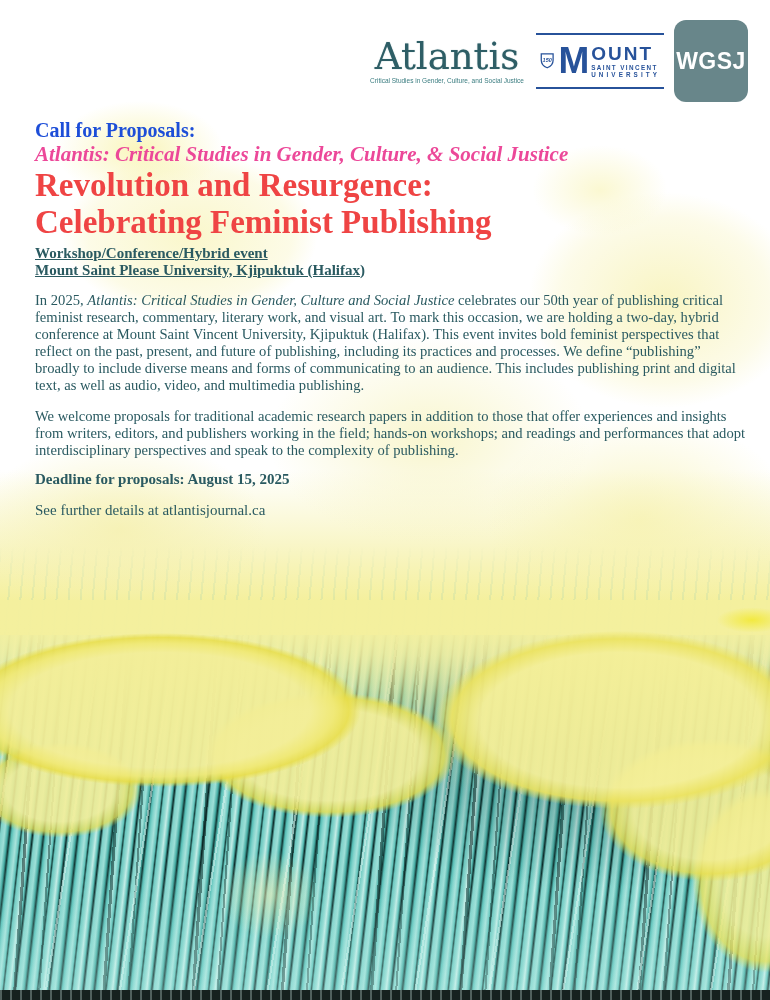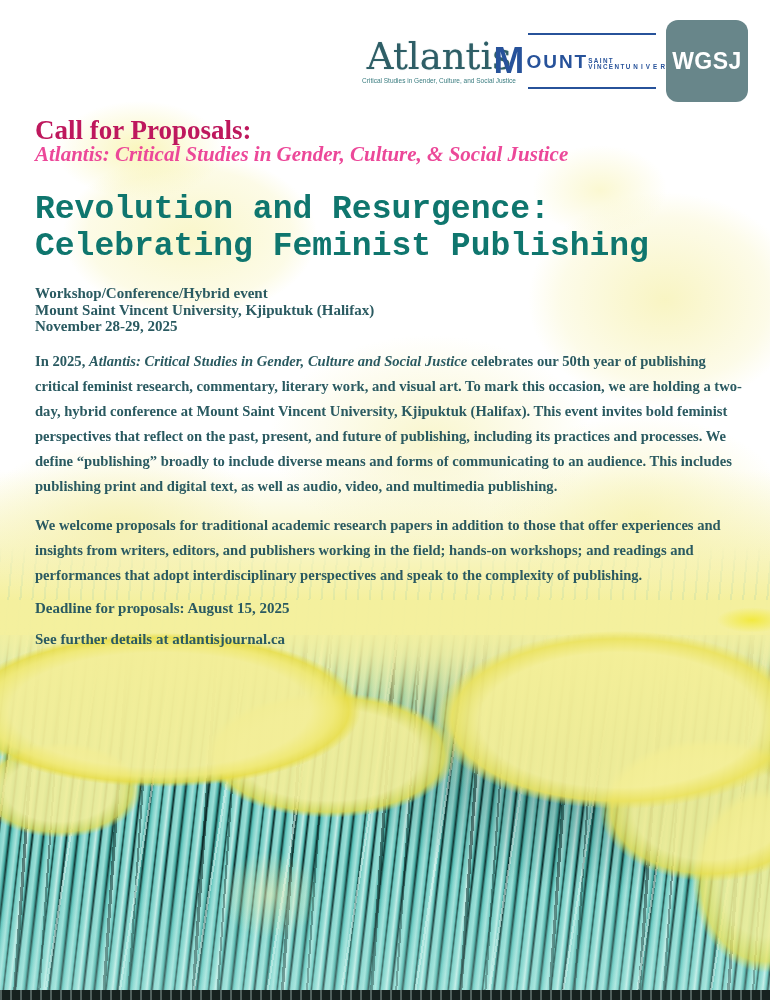--- a/index.html
+++ b/index.html
@@ -73,42 +73,42 @@
   }
   .logo-atlantis .tag{
     font-family:"Liberation Sans", sans-serif;font-size:6.5px;color:#3b7d80;margin-top:1px;white-space:nowrap;
   }
   .logo-msvu{
     width:128px;height:56px;background:#ffffff;
     border-top:2px solid #27529a;border-bottom:2px solid #27529a;
     display:flex;align-items:center;justify-content:center;gap:2px;padding:2px 4px;box-sizing:border-box;
   }
   .logo-msvu .bigM{font-family:"Liberation Sans", sans-serif;font-weight:bold;font-size:37px;line-height:36px;color:#27529a;margin-left:2px;}
-  .msvu-col{display:flex;align-items:flex-end;line-height:1;}
+  .msvu-col{display:flex;flex-direction:column;align-items:flex-start;line-height:1;}
   .msvu-col .ount{font-family:"Liberation Sans", sans-serif;font-weight:bold;font-size:19px;letter-spacing:2px;color:#27529a;}
   .msvu-col .sv{font-family:"Liberation Sans", sans-serif;font-weight:bold;font-size:6.3px;letter-spacing:1.4px;color:#27529a;margin-top:2px;}
   .msvu-col .uni{font-family:"Liberation Sans", sans-serif;font-weight:bold;font-size:6.3px;letter-spacing:3.1px;color:#27529a;margin-top:1px;}
   .logo-wgsj{
-    width:82px;height:82px;border-radius:12px;background:#68868a;
+    width:74px;height:82px;border-radius:12px;background:#68868a;
     display:flex;align-items:center;justify-content:center;
   }
   .logo-wgsj span{font-family:"Liberation Sans", sans-serif;font-weight:bold;font-size:23px;color:#ffffff;letter-spacing:0.5px;}
   
   .textcol{position:absolute;left:35px;top:118px;width:712px;z-index:5;color:#2a5a61;}
-  .kicker{font-size:27px;font-weight:bold;line-height:24px;color:#be185d;}
+  .kicker{font-size:20px;font-weight:bold;line-height:24px;color:#1d4ed8;}
   .journal{font-size:21px;font-weight:bold;font-style:italic;line-height:25px;color:#ec4899;}
-  .title{font-family:Liberation Mono, monospace;font-size:33px;font-weight:bold;line-height:37px;color:#0f766e;margin-top:24px;}
-  .detail-block{margin-top:20px;}
+  .title{font-family:Liberation Serif, serif;font-size:33px;font-weight:bold;line-height:37px;color:#ef4444;}
+  .detail-block{margin-top:4px;text-decoration:underline;}
   .detail-line{font-size:15px;font-weight:bold;line-height:16.5px;}
   .keynote{font-size:15px;font-weight:bold;line-height:17px;margin-top:14px;}
-  .para{font-size:14.6px;font-weight:bold;line-height:25px;margin-top:14px;text-align:left;}
+  .para{font-size:14.6px;font-weight:normal;line-height:17px;margin-top:14px;text-align:left;}
   .deadline{font-size:15px;font-weight:bold;line-height:17px;margin-top:12px;}
   .submit-block{margin-top:12px;}
   .submit-line{font-size:15px;font-weight:bold;line-height:16.5px;}
-  .see{font-size:15px;font-weight:bold;line-height:17px;margin-top:14px;}
+  .see{font-size:15px;font-weight:normal;line-height:17px;margin-top:14px;}
 </style>
 </head>
 <body>
 
 <div class="poster">
 
   <div class="wash-upper"></div>
   <div class="thread-ghost"></div>
   <div class="threads"></div>
   <div class="splotches"></div>
@@ -140,22 +140,21 @@
     <div class="kicker">Call for Proposals:</div>
     <div class="journal">Atlantis: Critical Studies in Gender, Culture, &amp; Social Justice</div>
 
     <div class="title">
       <div>Revolution and Resurgence:</div>
       <div>Celebrating Feminist Publishing</div>
     </div>
 
     <div class="detail-block">
       <div class="detail-line">Workshop/Conference/Hybrid event</div>
-      <div class="detail-line">Mount Saint Vincent University, Kjipuktuk (Halifax)</div>
-      <div class="detail-line">November 28-29, 2025</div>
+      <div class="detail-line">Mount Saint Please University, Kjipuktuk (Halifax)</div>
     </div>
 
 
     <div class="para"><span>In 2025, </span><em>Atlantis: Critical Studies in Gender, Culture and Social Justice</em><span> celebrates our 50th year of publishing critical feminist research, commentary, literary work, and visual art. To mark this occasion, we are holding a two-day, hybrid conference at Mount Saint Vincent University, Kjipuktuk (Halifax). This event invites bold feminist perspectives that reflect on the past, present, and future of publishing, including its practices and processes. We define “publishing” broadly to include diverse means and forms of communicating to an audience. This includes publishing print and digital text, as well as audio, video, and multimedia publishing.</span></div>
 
     <div class="para">We welcome proposals for traditional academic research papers in addition to those that offer experiences and insights from writers, editors, and publishers working in the field; hands-on workshops; and readings and performances that adopt interdisciplinary perspectives and speak to the complexity of publishing.</div>
 
     <div class="deadline">Deadline for proposals: August 15, 2025</div>
 
 

